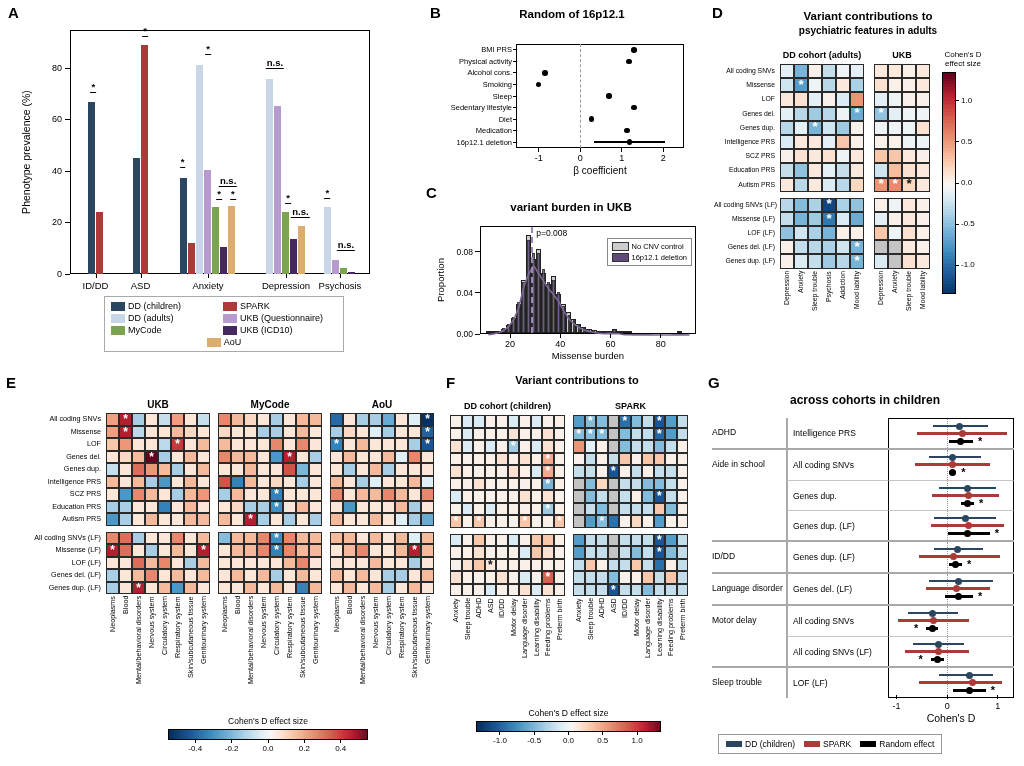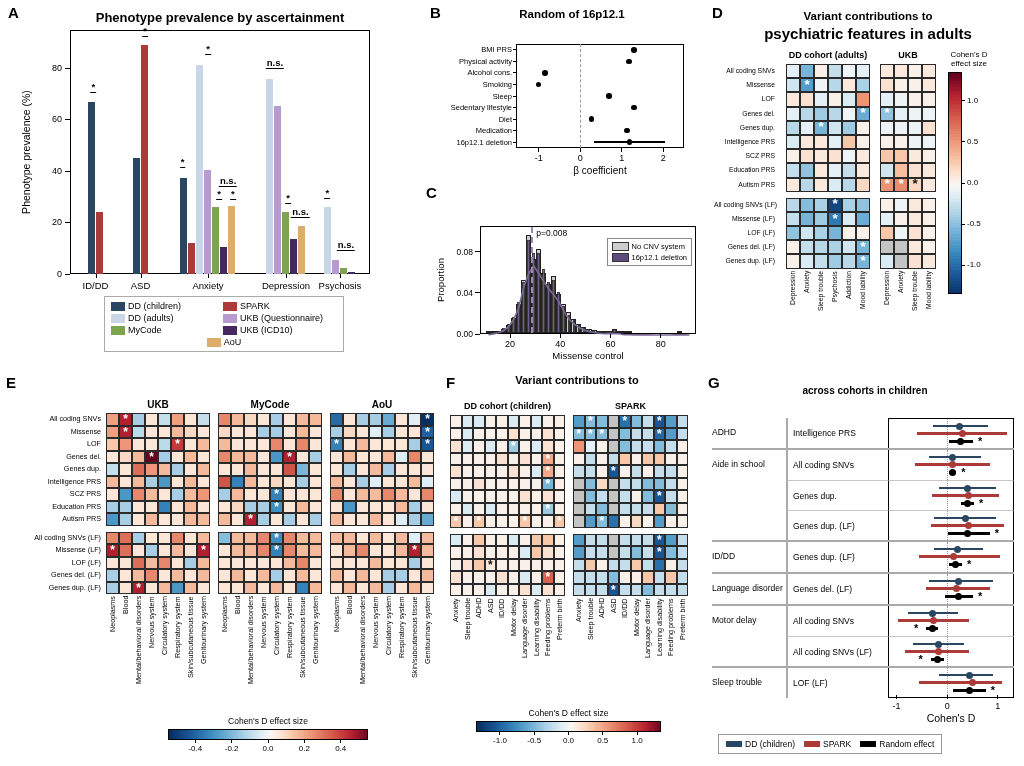--- a/index.html
+++ b/index.html
@@ -10,21 +10,20 @@
   .t1,.t2{position:absolute;left:0;right:0;text-align:center;font-weight:bold;white-space:nowrap}
   .mount{position:absolute;left:0;top:0;right:0;bottom:0}
 </style>
 </head>
 <body>
 
 <div class="fig">
 
   <section class="panel" style="left:8px;top:4px;width:424px;height:368px">
     <div class="plab">A</div>
-    <div class="t1" style="top:6px;font-size:13px">Phenotype prevalence by ascertainment</div>
     <div class="mount">
         <div style="position: absolute; left: 62px; top: 26px; width: 300px; height: 244px; border: 1.3px solid rgb(0, 0, 0); box-sizing: border-box;"></div>
         <div style="position: absolute; left: 57px; top: 269.5px; width: 5px; height: 1px; background: rgb(0, 0, 0);"></div>
         <div style="position: absolute; left: 30px; top: 264.5px; width: 24px; text-align: right; font-size: 9px;">0</div>
         <div style="position: absolute; left: 57px; top: 218.132px; width: 5px; height: 1px; background: rgb(0, 0, 0);"></div>
         <div style="position: absolute; left: 30px; top: 213.132px; width: 24px; text-align: right; font-size: 9px;">20</div>
         <div style="position: absolute; left: 57px; top: 166.763px; width: 5px; height: 1px; background: rgb(0, 0, 0);"></div>
         <div style="position: absolute; left: 30px; top: 161.763px; width: 24px; text-align: right; font-size: 9px;">40</div>
         <div style="position: absolute; left: 57px; top: 115.395px; width: 5px; height: 1px; background: rgb(0, 0, 0);"></div>
         <div style="position: absolute; left: 30px; top: 110.395px; width: 24px; text-align: right; font-size: 9px;">60</div>
@@ -155,20 +154,21 @@
         <div style="position: absolute; left: 191.278px; top: 144px; width: 1px; height: 4px; background: rgb(0, 0, 0);"></div>
         <div style="position: absolute; left: 181.778px; top: 149px; width: 20px; text-align: center; font-size: 9px;">1</div>
         <div style="position: absolute; left: 232.759px; top: 144px; width: 1px; height: 4px; background: rgb(0, 0, 0);"></div>
         <div style="position: absolute; left: 223.259px; top: 149px; width: 20px; text-align: center; font-size: 9px;">2</div>
         <div style="position: absolute; left: 86px; width: 168px; top: 161px; text-align: center; font-size: 10px;">β coefficient</div>
       </div>
   </section>
 
   <section class="panel" style="left:426px;top:184px;width:290px;height:190px">
     <div class="plab">C</div>
+    <div class="t2" style="top:17px;font-size:11.5px">variant burden in UKB</div>
     <div class="mount">
         <div style="position: absolute; left: 54px; top: 42px; width: 216px; height: 108px; border: 1.2px solid rgb(0, 0, 0); box-sizing: border-box;">
           <div style="position: absolute; left: 5.02326px; bottom: 0px; width: 5.02326px; height: 0.514286px; background: rgb(205, 205, 205); border: 0.5px solid rgb(34, 34, 34); box-sizing: border-box;"></div>
           <div style="position: absolute; left: 10.0465px; bottom: 0px; width: 5.02326px; height: 1.02857px; background: rgb(205, 205, 205); border: 0.5px solid rgb(34, 34, 34); box-sizing: border-box;"></div>
           <div style="position: absolute; left: 15.0698px; bottom: 0px; width: 5.02326px; height: 2.05714px; background: rgb(205, 205, 205); border: 0.5px solid rgb(34, 34, 34); box-sizing: border-box;"></div>
           <div style="position: absolute; left: 20.093px; bottom: 0px; width: 5.02326px; height: 4.11429px; background: rgb(205, 205, 205); border: 0.5px solid rgb(34, 34, 34); box-sizing: border-box;"></div>
           <div style="position: absolute; left: 25.1163px; bottom: 0px; width: 5.02326px; height: 8.22857px; background: rgb(205, 205, 205); border: 0.5px solid rgb(34, 34, 34); box-sizing: border-box;"></div>
           <div style="position: absolute; left: 30.1395px; bottom: 0px; width: 5.02326px; height: 15.4286px; background: rgb(205, 205, 205); border: 0.5px solid rgb(34, 34, 34); box-sizing: border-box;"></div>
           <div style="position: absolute; left: 35.1628px; bottom: 0px; width: 5.02326px; height: 28.8px; background: rgb(205, 205, 205); border: 0.5px solid rgb(34, 34, 34); box-sizing: border-box;"></div>
           <div style="position: absolute; left: 40.186px; bottom: 0px; width: 5.02326px; height: 53.4857px; background: rgb(205, 205, 205); border: 0.5px solid rgb(34, 34, 34); box-sizing: border-box;"></div>
@@ -224,21 +224,21 @@
           <div style="position: absolute; left: 141.756px; bottom: 0px; width: 2.81302px; height: 0.411429px; background: rgb(94, 75, 124); opacity: 0.85; border: 0.5px solid rgb(34, 34, 34); box-sizing: border-box;"></div>
           <div style="position: absolute; left: 197.012px; bottom: 0px; width: 2.81302px; height: 0.411429px; background: rgb(94, 75, 124); opacity: 0.85; border: 0.5px solid rgb(34, 34, 34); box-sizing: border-box;"></div>
           <svg width="216" height="108" style="position: absolute; left: 0px; top: 0px; overflow: visible;">
             <polyline points="7.5,107.6 12.6,106.9 17.6,105.8 22.6,103.6 27.6,99.7 32.7,92.5 37.7,81.0 42.7,60.2 47.7,46.7 52.7,38.8 57.8,46.7 62.8,54.6 67.8,61.9 72.8,68.1 77.9,74.8 82.9,84.4 87.9,92.0 92.9,97.0 98.0,100.5 103.0,103.1 108.0,104.5 113.0,105.5 118.0,106.3 123.1,106.8 128.1,106.4 133.1,106.6 138.1,106.7 143.2,107.7 148.2,107.8 153.2,107.9 158.2,107.9 163.3,107.9 168.3,107.9 173.3,108.0 178.3,108.0 183.3,108.0 188.4,108.0 193.4,107.9 198.4,107.9 203.4,107.9 208.5,108.0" fill="none" stroke="#7a6894" stroke-width="1.6"></polyline>
           </svg>
           <div style="position: absolute; left: 50.2326px; top: 0px; bottom: 0px; border-left: 2px dashed rgb(155, 138, 181);"></div>
           <div style="position: absolute; left: 55.2326px; top: 1px; font-size: 8.5px;">p=0.008</div>
           <div style="position: absolute; right: 3px; top: 11px; border: 1px solid rgb(136, 136, 136); background: rgb(255, 255, 255); padding: 2px 4px; font-size: 7.5px;">
             <div style="display: flex; align-items: center; padding: 1px 0px;">
               <div style="width: 15px; height: 7px; flex: 0 0 auto; background: rgb(205, 205, 205); border: 0.5px solid rgb(51, 51, 51); margin-right: 3px;"></div>
-              <div style="white-space: nowrap;">No CNV system</div>
+              <div style="white-space: nowrap;">No CNV control</div>
             </div>
             <div style="display: flex; align-items: center; padding: 1px 0px;">
               <div style="width: 15px; height: 7px; flex: 0 0 auto; background: rgb(94, 75, 124); border: 0.5px solid rgb(51, 51, 51); margin-right: 3px;"></div>
               <div style="white-space: nowrap;">16p12.1 deletion</div>
             </div>
           </div>
         </div>
         <div style="position: absolute; left: 49px; top: 149.5px; width: 5px; height: 1px; background: rgb(0, 0, 0);"></div>
         <div style="position: absolute; left: 23px; top: 145px; width: 24px; text-align: right; font-size: 8.5px;">0.00</div>
         <div style="position: absolute; left: 49px; top: 108.357px; width: 5px; height: 1px; background: rgb(0, 0, 0);"></div>
@@ -246,49 +246,49 @@
         <div style="position: absolute; left: 49px; top: 67.2143px; width: 5px; height: 1px; background: rgb(0, 0, 0);"></div>
         <div style="position: absolute; left: 23px; top: 62.7143px; width: 24px; text-align: right; font-size: 8.5px;">0.08</div>
         <div style="position: absolute; left: 83.6395px; top: 150px; width: 1px; height: 4px; background: rgb(0, 0, 0);"></div>
         <div style="position: absolute; left: 74.1395px; top: 155px; width: 20px; text-align: center; font-size: 9px;">20</div>
         <div style="position: absolute; left: 133.872px; top: 150px; width: 1px; height: 4px; background: rgb(0, 0, 0);"></div>
         <div style="position: absolute; left: 124.372px; top: 155px; width: 20px; text-align: center; font-size: 9px;">40</div>
         <div style="position: absolute; left: 184.105px; top: 150px; width: 1px; height: 4px; background: rgb(0, 0, 0);"></div>
         <div style="position: absolute; left: 174.605px; top: 155px; width: 20px; text-align: center; font-size: 9px;">60</div>
         <div style="position: absolute; left: 234.337px; top: 150px; width: 1px; height: 4px; background: rgb(0, 0, 0);"></div>
         <div style="position: absolute; left: 224.837px; top: 155px; width: 20px; text-align: center; font-size: 9px;">80</div>
-        <div style="position: absolute; left: 54px; width: 216px; top: 166px; text-align: center; font-size: 9.5px;">Missense control</div>
+        <div style="position: absolute; left: 54px; width: 216px; top: 166px; text-align: center; font-size: 9.5px;">Missense burden</div>
         <div style="position: absolute; left: 14px; top: 96px; transform: translate(-50%, -50%) rotate(-90deg); font-size: 9.5px; white-space: nowrap;">Proportion</div>
       </div>
   </section>
 
   <section class="panel" style="left:712px;top:4px;width:312px;height:368px">
     <div class="plab">D</div>
     <div class="t1" style="top:6px;font-size:11.5px">Variant contributions to</div>
-    <div class="t2" style="top:21px;font-size:15px">psychiatric features in adults</div>
+    <div class="t2" style="top:21px;font-size:10px">psychiatric features in adults</div>
     <div class="mount">
         <div style="position: absolute; left: 2px; top: 44px; display: flex; align-items: flex-start;">
           <div style="width: 64px; flex: 0 0 auto; margin-top: 16px;">
             <div style="height: 14.2px; line-height: 14.2px; font-size: 6.8px; text-align: right; padding-right: 3px; white-space: nowrap;">All coding SNVs</div>
             <div style="height: 14.2px; line-height: 14.2px; font-size: 6.8px; text-align: right; padding-right: 3px; white-space: nowrap;">Missense</div>
             <div style="height: 14.2px; line-height: 14.2px; font-size: 6.8px; text-align: right; padding-right: 3px; white-space: nowrap;">LOF</div>
             <div style="height: 14.2px; line-height: 14.2px; font-size: 6.8px; text-align: right; padding-right: 3px; white-space: nowrap;">Genes del.</div>
             <div style="height: 14.2px; line-height: 14.2px; font-size: 6.8px; text-align: right; padding-right: 3px; white-space: nowrap;">Genes dup.</div>
             <div style="height: 14.2px; line-height: 14.2px; font-size: 6.8px; text-align: right; padding-right: 3px; white-space: nowrap;">Intelligence PRS</div>
             <div style="height: 14.2px; line-height: 14.2px; font-size: 6.8px; text-align: right; padding-right: 3px; white-space: nowrap;">SCZ PRS</div>
             <div style="height: 14.2px; line-height: 14.2px; font-size: 6.8px; text-align: right; padding-right: 3px; white-space: nowrap;">Education PRS</div>
             <div style="height: 14.2px; line-height: 14.2px; font-size: 6.8px; text-align: right; padding-right: 3px; white-space: nowrap;">Autism PRS</div>
             <div style="height: 6px;"></div>
             <div style="height: 14.2px; line-height: 14.2px; font-size: 6.8px; text-align: right; padding-right: 3px; white-space: nowrap;">All coding SNVs (LF)</div>
             <div style="height: 14.2px; line-height: 14.2px; font-size: 6.8px; text-align: right; padding-right: 3px; white-space: nowrap;">Missense (LF)</div>
             <div style="height: 14.2px; line-height: 14.2px; font-size: 6.8px; text-align: right; padding-right: 3px; white-space: nowrap;">LOF (LF)</div>
             <div style="height: 14.2px; line-height: 14.2px; font-size: 6.8px; text-align: right; padding-right: 3px; white-space: nowrap;">Genes del. (LF)</div>
             <div style="height: 14.2px; line-height: 14.2px; font-size: 6.8px; text-align: right; padding-right: 3px; white-space: nowrap;">Genes dup. (LF)</div>
           </div>
-          <div style="flex: 0 0 auto; margin-left: 8px;">
+          <div style="flex: 0 0 auto; margin-left: 2px;">
             <div style="height: 16px; line-height: 14px; font-size: 9px; font-weight: bold; text-align: center; white-space: nowrap;">DD cohort (adults)</div>
             <div style="display: grid; grid-template-columns: repeat(6, 14px); width: 84px;">
               <div style="height: 14.2px; background: rgb(228, 240, 246); border: 0.5px solid rgb(42, 42, 42); box-sizing: border-box; position: relative;"></div>
               <div style="height: 14.2px; background: rgb(120, 180, 216); border: 0.5px solid rgb(42, 42, 42); box-sizing: border-box; position: relative;"></div>
               <div style="height: 14.2px; background: rgb(249, 240, 233); border: 0.5px solid rgb(42, 42, 42); box-sizing: border-box; position: relative;"></div>
               <div style="height: 14.2px; background: rgb(196, 222, 236); border: 0.5px solid rgb(42, 42, 42); box-sizing: border-box; position: relative;"></div>
               <div style="height: 14.2px; background: rgb(238, 243, 245); border: 0.5px solid rgb(42, 42, 42); box-sizing: border-box; position: relative;"></div>
               <div style="height: 14.2px; background: rgb(228, 240, 246); border: 0.5px solid rgb(42, 42, 42); box-sizing: border-box; position: relative;"></div>
               <div style="height: 14.2px; background: rgb(207, 229, 240); border: 0.5px solid rgb(42, 42, 42); box-sizing: border-box; position: relative;"></div>
               <div style="height: 14.2px; background: rgb(84, 157, 202); border: 0.5px solid rgb(42, 42, 42); box-sizing: border-box; position: relative;">
@@ -1584,21 +1584,21 @@
         <div style="position: absolute; left: 108.5px; top: 362px; width: 28px; text-align: center; font-size: 8px;">0.0</div>
         <div style="position: absolute; left: 156.259px; top: 358px; width: 1px; height: 3px; background: rgb(0, 0, 0);"></div>
         <div style="position: absolute; left: 142.759px; top: 362px; width: 28px; text-align: center; font-size: 8px;">0.5</div>
         <div style="position: absolute; left: 190.519px; top: 358px; width: 1px; height: 3px; background: rgb(0, 0, 0);"></div>
         <div style="position: absolute; left: 177.019px; top: 362px; width: 28px; text-align: center; font-size: 8px;">1.0</div>
       </div>
   </section>
 
   <section class="panel" style="left:708px;top:374px;width:314px;height:392px">
     <div class="plab">G</div>
-    <div class="t2" style="top:11px;font-size:10px">across cohorts in children</div>
+    <div class="t2" style="top:19px;font-size:12px">across cohorts in children</div>
     <div class="mount">
         <div style="position: absolute; left: 4px; top: 44px;"><div style="position: relative; display: flex; height: 30px; width: 302px; box-sizing: content-box;">
             <div style="width: 74px; flex: 0 0 auto; font-size: 8.5px; display: flex; align-items: center; line-height: 1.15;">ADHD</div>
             <div style="width: 102px; flex: 0 0 auto; font-size: 8.5px; display: flex; align-items: center; border-left: 2px solid rgb(169, 169, 169); padding-left: 5px; box-sizing: border-box; white-space: nowrap;">Intelligence PRS</div>
             <div style="width: 126px; flex: 0 0 auto; position: relative; border-left: 1px solid rgb(0, 0, 0); border-right: 1px solid rgb(0, 0, 0); box-sizing: border-box; border-top: 1px solid rgb(0, 0, 0);">
               <div style="position: absolute; left: 58.2041px; top: 0px; bottom: 0px; border-left: 1px dotted rgb(153, 153, 153);"></div>
               <div style="position: absolute; left: 43.5265px; top: 5.75px; width: 55.1673px; height: 2.5px; background: rgb(43, 70, 96);"></div>
               <div style="position: absolute; left: 66.851px; top: 3.5px; width: 7px; height: 7px; border-radius: 50%; background: rgb(43, 70, 96);"></div>
               <div style="position: absolute; left: 27.8367px; top: 13.25px; width: 90.5959px; height: 2.5px; background: rgb(171, 58, 56);"></div>
               <div style="position: absolute; left: 70.3939px; top: 11px; width: 7px; height: 7px; border-radius: 50%; background: rgb(171, 58, 56);"></div>

